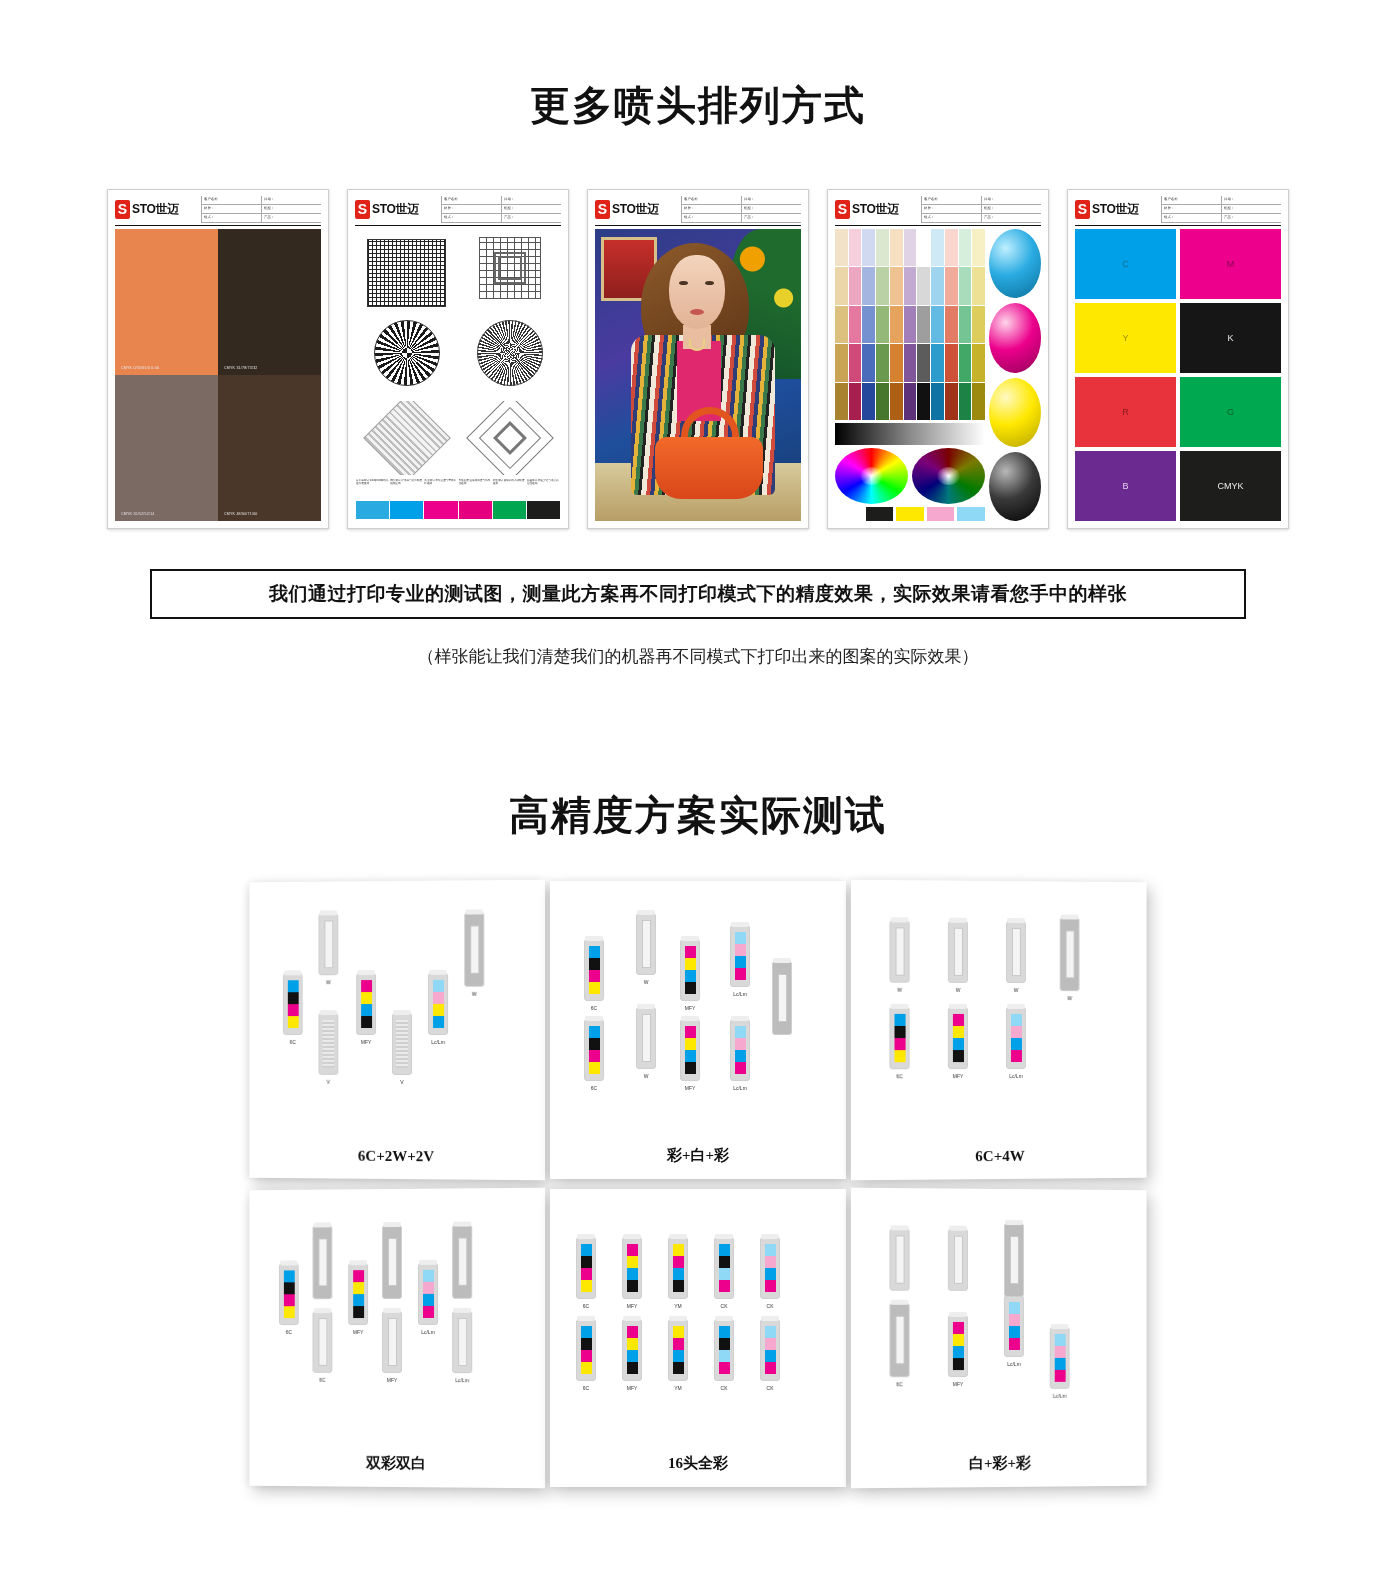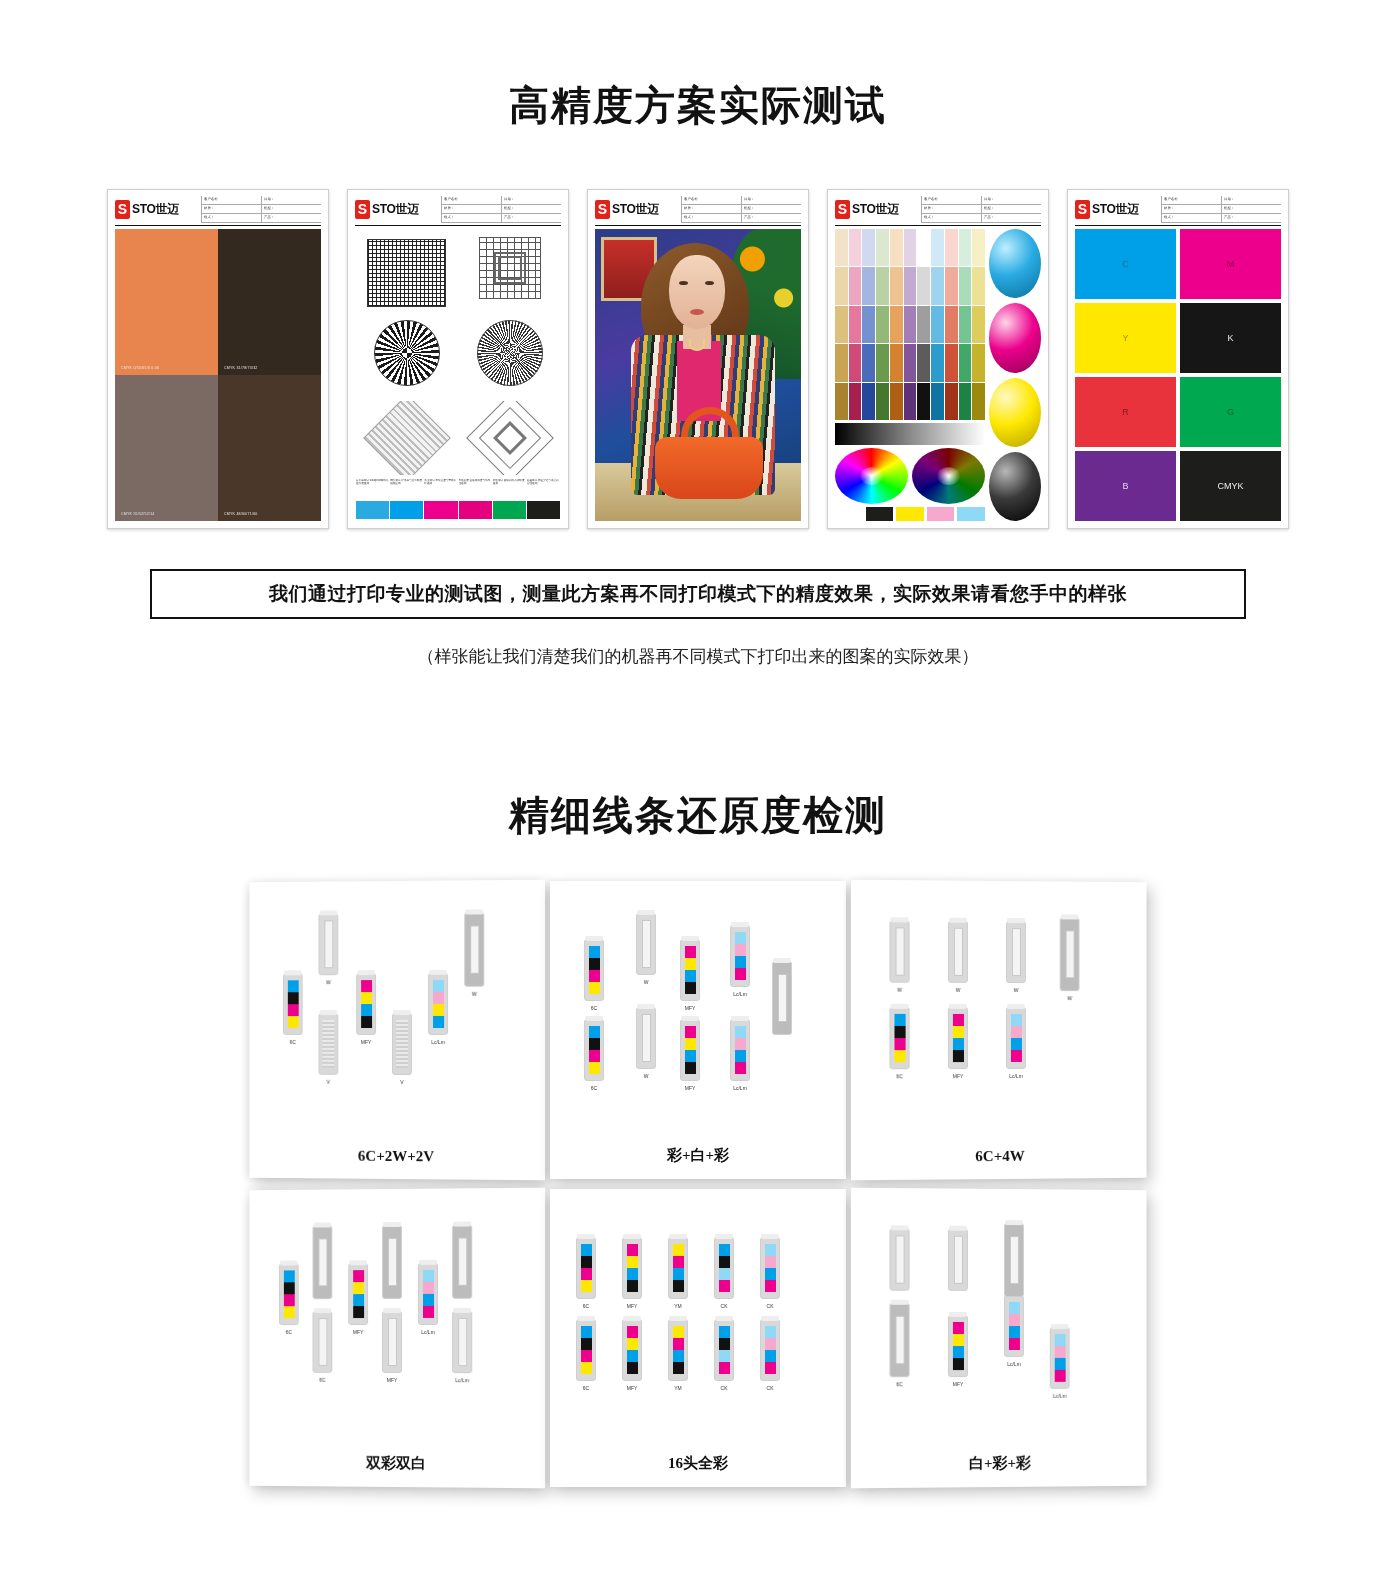--- a/index.html
+++ b/index.html
@@ -396,21 +396,21 @@
   .head.gray { background: #bcbcbc; }
   .head.tall { height: 74px; }
   .head .striped {
     width: 12px; height: 48px;
     background: repeating-linear-gradient(0deg,#cfcfcf 0 2px,#eaeaea 2px 4px);
   }
 </style>
 </head>
 <body>
 
-<div id="title-1" class="section-title">高精度方案实际测试</div>
+<div id="title-1" class="section-title">更多喷头排列方式</div>
 
 <div class="sheets-row">
 
   <div class="sheet">
     <div class="sheet-head">
       <div class="logo">
         <span class="logo-mark">S</span>
         <span class="logo-text">STO世迈</span>
       </div>
       <div class="head-fields">
@@ -668,21 +668,21 @@
       </div>
     </div>
   </div>
 </div>
 
 <div class="callout">
   <span>我们通过打印专业的测试图，测量此方案再不同打印模式下的精度效果，实际效果请看您手中的样张</span>
 </div>
 <div class="sub-note">（样张能让我们清楚我们的机器再不同模式下打印出来的图案的实际效果）</div>
 
-<div id="title-2" class="section-title" style="margin-top:120px">精细线条还原度检测</div>
+<div id="title-2" class="section-title" style="margin-top:120px">高精度方案实际测试</div>
 
 <div class="cards-wrap" id="cards-wrap">
     <div class="card skew-a">
       <div class="card-stage">
         <div class="head" style="left: 22px; top: 78px;">
           <div class="cap"></div>
           <div class="ink">
             <i style="background: rgb(0, 160, 233);"></i>
             <i style="background: rgb(17, 17, 17);"></i>
             <i style="background: rgb(236, 0, 140);"></i>

